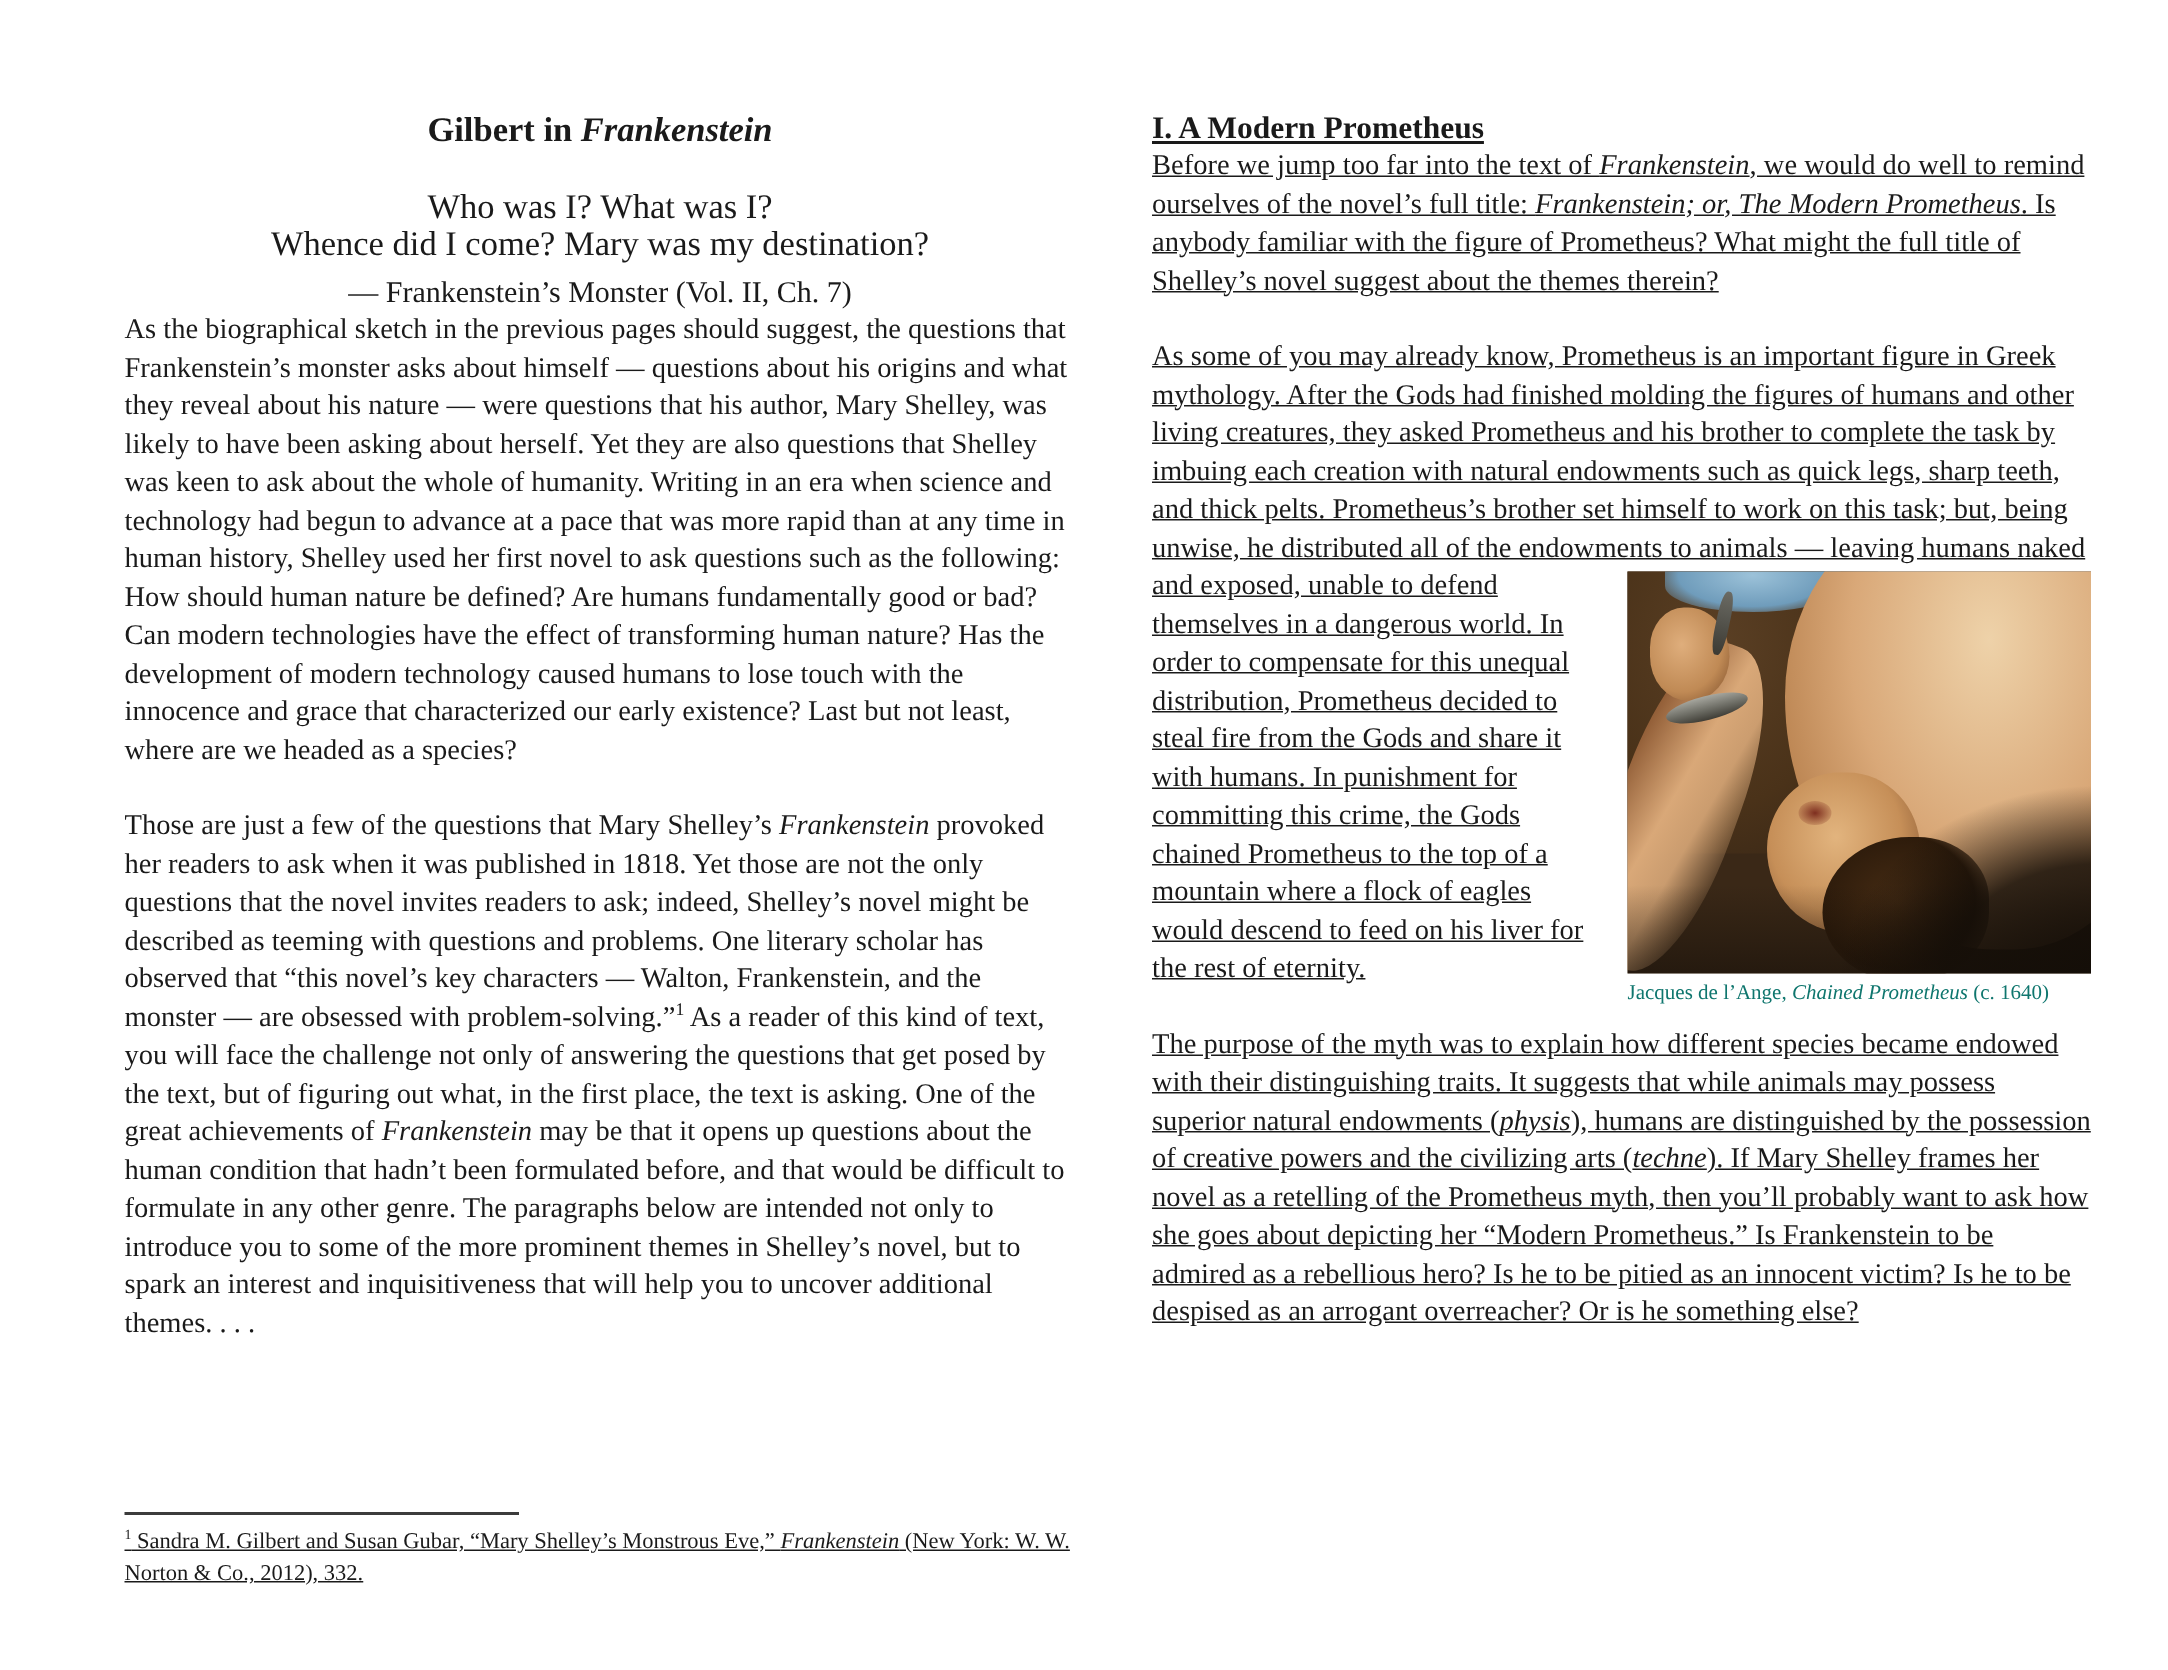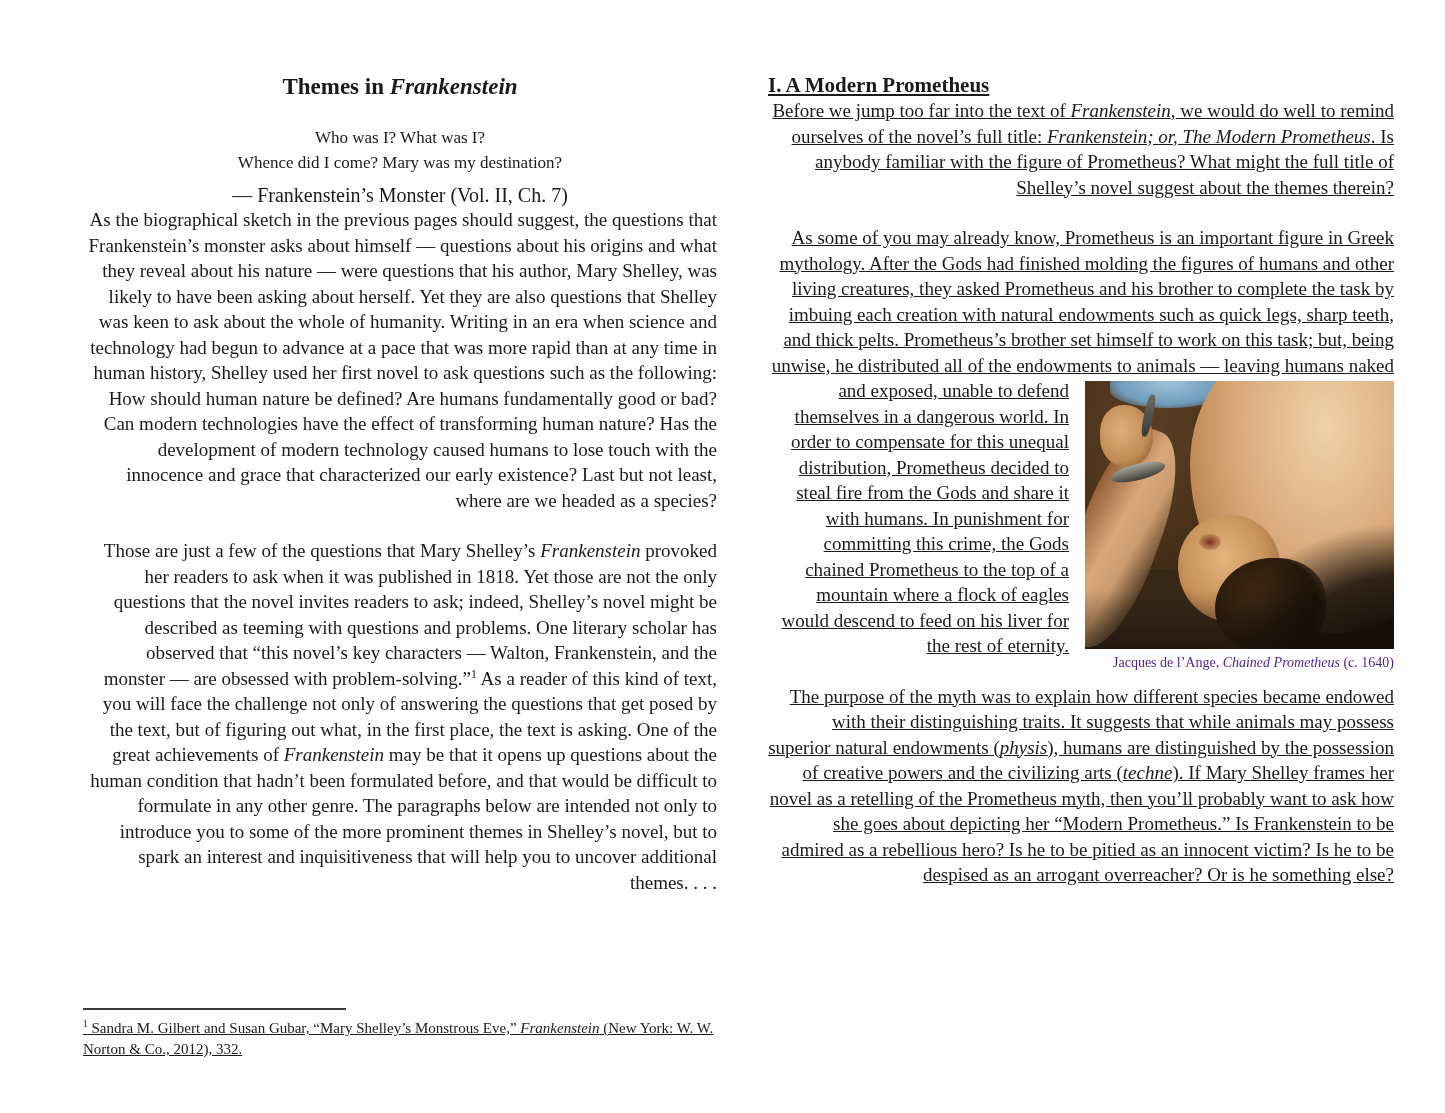--- a/index.html
+++ b/index.html
@@ -22,35 +22,35 @@
     text-align: center;
     font-size: 23px;
     font-weight: bold;
     line-height: 30px;
   }
   .doc-title i { font-weight: bold; }
 
   .epigraph {
     margin-top: 23px;
     text-align: center;
-    font-size: 17px;
+    font-size: 23px;
     line-height: 25px;
   }
   .epigraph-attribution {
     margin-top: 9px;
     text-align: center;
     font-size: 20px;
     line-height: 23px;
   }
 
   p.body-para {
     font-size: 19px;
     line-height: 25.5px;
     margin: 0 0 25px 0;
-    text-align: right;
+    text-align: left;
   }
   .first-para { margin-top: 36px; }
   sup { font-size: 62%; vertical-align: super; line-height: 0; }
 
   .section-heading {
     margin-top: 72px;
     font-size: 21px;
     font-weight: bold;
     line-height: 26px;
   }
@@ -140,30 +140,30 @@
     left: 0; top: 0; width: 100%; height: 100%;
     background:
       radial-gradient(ellipse 75% 65% at 102% 102%, var(--dark, #140e08) 0%, rgba(20,14,8,0.85) 45%, rgba(20,14,8,0) 75%),
       linear-gradient(to bottom, rgba(20,14,8,0) 78%, rgba(20,14,8,0.55) 100%);
   }
   .figure-caption {
     display: block;
     margin-top: 5px;
     font-size: 14px;
     line-height: 18px;
-    color: #4c1d95;
+    color: #0f766e;
   }
 </style>
 </head>
 <body>
 
 <div class="page">
 
   <div class="col col-left">
-    <h1 class="doc-title"><span>Themes in </span><i>Frankenstein</i></h1>
+    <h1 class="doc-title"><span>Gilbert in </span><i>Frankenstein</i></h1>
 
     <div class="epigraph">
       <div>Who was I? What was I?</div>
       <div>Whence did I come? Mary was my destination?</div>
     </div>
     <div class="epigraph-attribution">— Frankenstein’s Monster (Vol. II, Ch. 7)</div>
 
     <p class="body-para first-para"><span>As the biographical sketch in the previous pages should suggest, the questions that Frankenstein’s monster asks about himself — questions about his origins and what they reveal about his nature — were questions that his author, Mary Shelley, was likely to have been asking about herself. Yet they are also questions that Shelley was keen to ask about the whole of humanity. Writing in an era when science and technology had begun to advance at a pace that was more rapid than at any time in human history, Shelley used her first novel to ask questions such as the following: How should human nature be defined? Are humans fundamentally good or bad? Can modern technologies have the effect of transforming human nature? Has the development of modern technology caused humans to lose touch with the innocence and grace that characterized our early existence? Last but not least, where are we headed as a species?</span></p>
 
     <p class="body-para"><span>Those are just a few of the questions that Mary Shelley’s </span><i>Frankenstein</i><span> provoked her readers to ask when it was published in 1818. Yet those are not the only questions that the novel invites readers to ask; indeed, Shelley’s novel might be described as teeming with questions and problems. One literary scholar has observed that “this novel’s key characters — Walton, Frankenstein, and the monster — are obsessed with problem-solving.”</span><sup>1</sup><span> As a reader of this kind of text, you will face the challenge not only of answering the questions that get posed by the text, but of figuring out what, in the first place, the text is asking. One of the great achievements of </span><i>Frankenstein</i><span> may be that it opens up questions about the human condition that hadn’t been formulated before, and that would be difficult to formulate in any other genre. The paragraphs below are intended not only to introduce you to some of the more prominent themes in Shelley’s novel, but to spark an interest and inquisitiveness that will help you to uncover additional themes. . . .</span></p>

